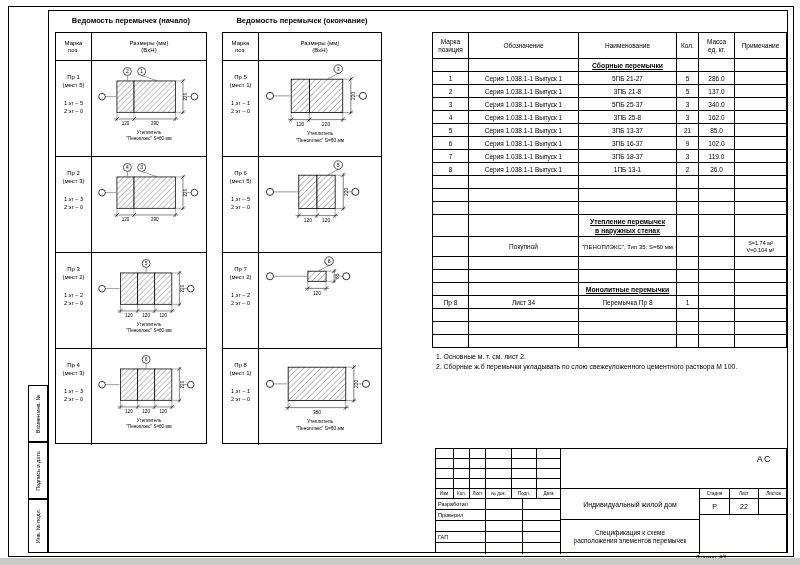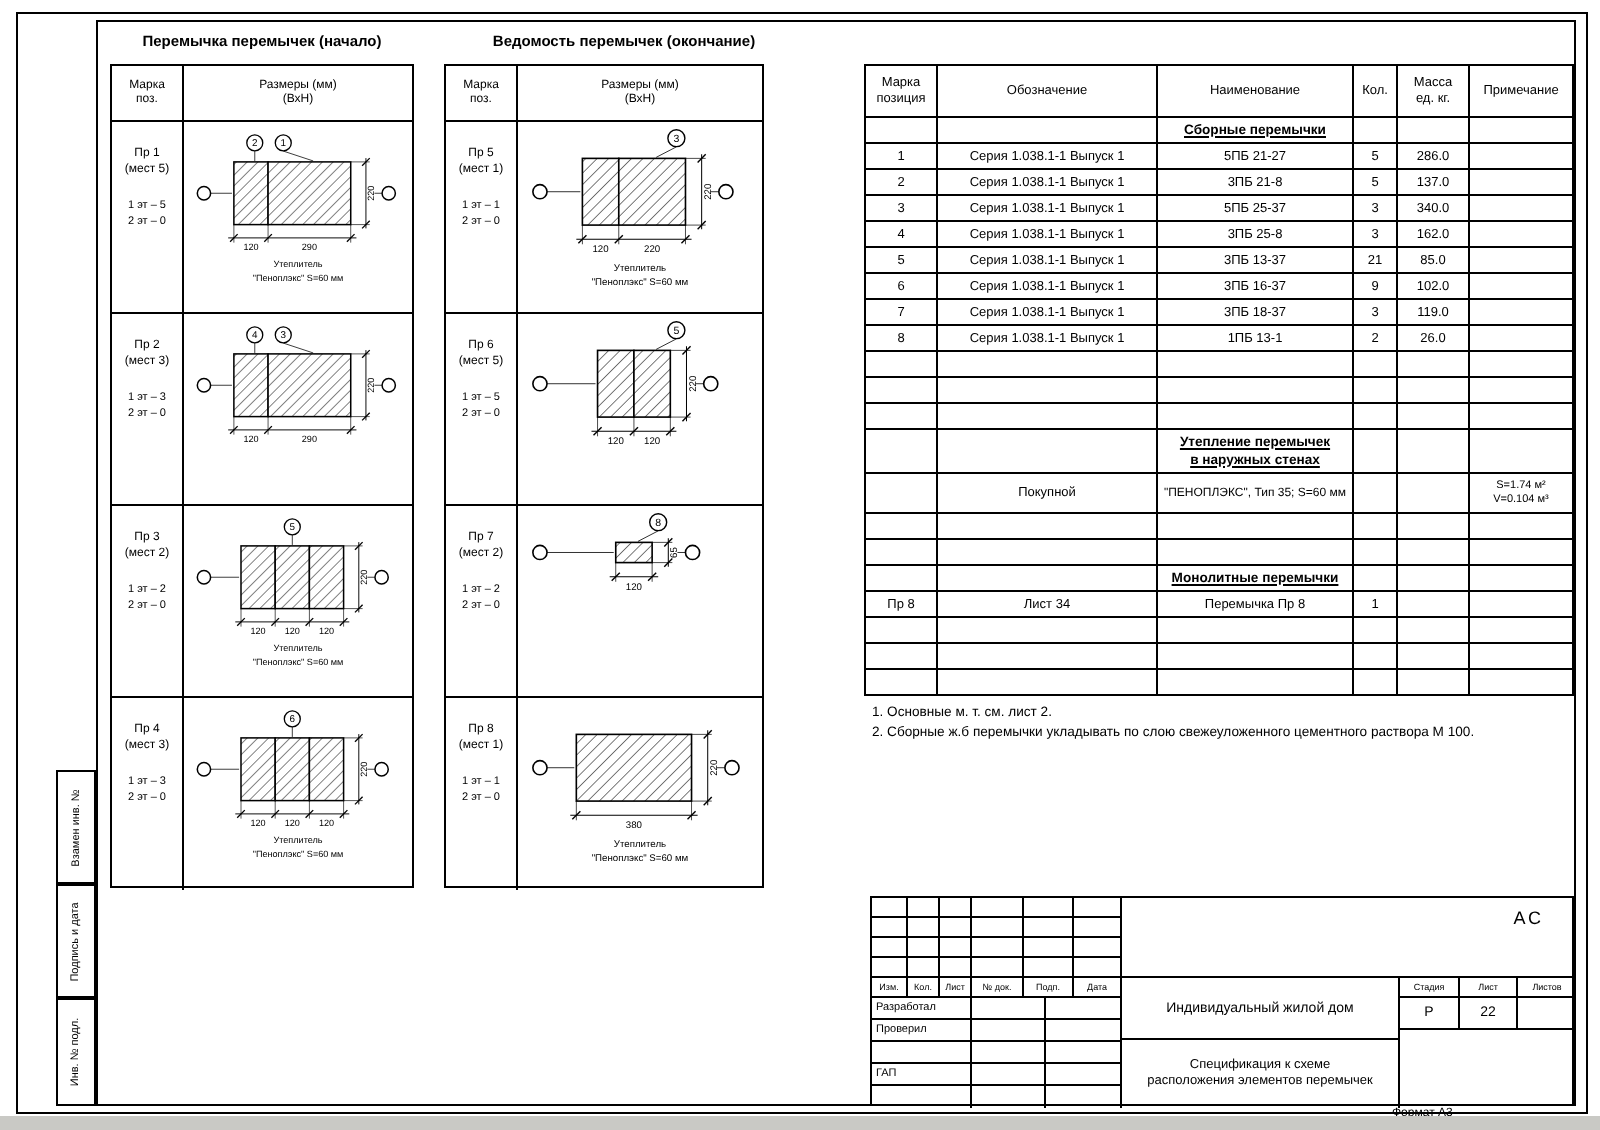--- a/index.html
+++ b/index.html
@@ -74,21 +74,21 @@
         <span>Взамен инв. №</span>
       </div>
       <div class="side-cell" style="top: 442px; height: 57px;">
         <span>Подпись и дата</span>
       </div>
       <div class="side-cell" style="top: 499px; height: 54px;">
         <span>Инв. № подл.</span>
       </div>
     </div>
 
-  <div class="ved-title" style="left:55px;width:152px;">Перемычка перемычек (начало)</div>
+  <div class="ved-title" style="left:55px;width:152px;">Ведомость перемычек (начало)</div>
   <div class="ved" id="ved1" style="left:55px;top:32px;width:152px;">
       <div class="ved-header">
         <div class="ved-h-mark">
           <div>Марка</div>
           <div>поз.</div>
         </div>
         <div class="ved-h-dims">
           <div>Размеры (мм)</div>
           <div>(ВхН)</div>
         </div>
@@ -260,21 +260,21 @@
             <line x1="57" y1="12.3" x2="57" y2="17.5" stroke="#000" stroke-width="0.4"></line>
             <circle cx="57" cy="8" r="4.2" fill="#fff" stroke="#000" stroke-width="0.7"></circle>
             <text x="57" y="9.9" font-size="5.2" text-anchor="middle" fill="#000" font-family="Liberation Sans, sans-serif">6</text>
             <text x="60" y="73.5" font-size="4.8" text-anchor="middle" fill="#000" font-family="Liberation Sans, sans-serif">Утеплитель</text>
             <text x="60" y="80.5" font-size="4.8" text-anchor="middle" fill="#000" font-family="Liberation Sans, sans-serif">"Пеноплэкс" S=60 мм</text>
           </svg>
         </div>
       </div>
     </div>
 
-  <div class="ved-title" style="left:232px;width:160px;">Ведомость перемычек (окончание)</div>
+  <div class="ved-title" style="left:222px;width:160px;">Ведомость перемычек (окончание)</div>
   <div class="ved" id="ved2" style="left:222px;top:32px;width:160px;">
       <div class="ved-header">
         <div class="ved-h-mark">
           <div>Марка</div>
           <div>поз.</div>
         </div>
         <div class="ved-h-dims">
           <div>Размеры (мм)</div>
           <div>(ВхН)</div>
         </div>

